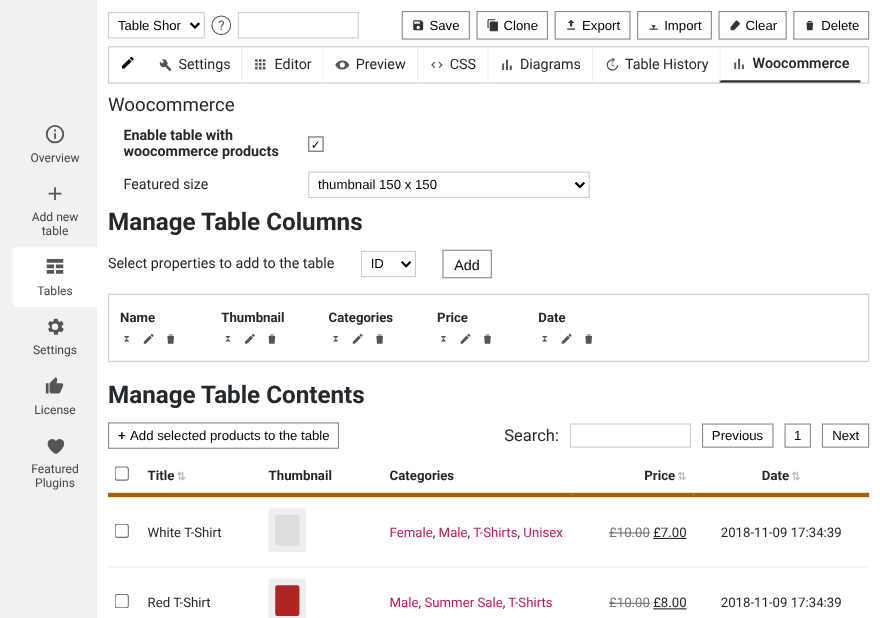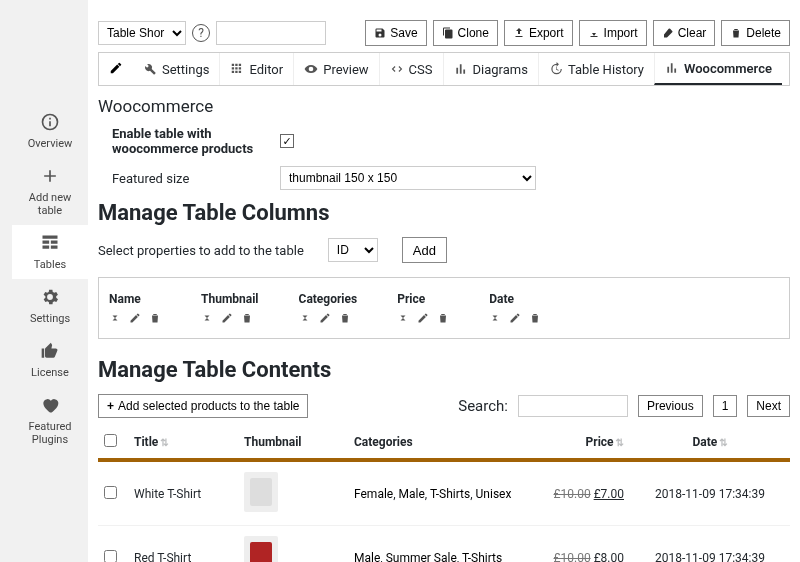--- a/index.html
+++ b/index.html
@@ -3,21 +3,21 @@
 <meta charset="utf-8">
 <style>
 * { box-sizing: border-box; margin: 0; padding: 0; }
 body { font-family: -apple-system, BlinkMacSystemFont, "Segoe UI", Roboto, sans-serif; font-size: 13px; color: #23282d; background: #f1f1f1; width: 800px; height: 562px; overflow: hidden; }
 .wrap { display: flex; height: 562px; }
 .sidebar { width: 76px; background: #f1f1f1; padding-top: 104px; margin-left: 12px; }
 .sb-item { text-align: center; padding: 8px 4px; cursor: pointer; font-size: 11px; color: #444; }
 .sb-item.active { background: #fff; }
 .sb-item .ic { display: block; margin: 0 auto 2px; }
 .sb-item .ic svg { width: 20px; height: 20px; fill: #555; }
-.main { flex: 1; background: #fff; padding: 20px 10px 10px 10px; overflow: auto; }
+.main { flex: 1; background: #fff; padding: 10px 10px 10px 10px; overflow: auto; }
 .topbar { display: flex; align-items: center; gap: 6px; margin-bottom: 6px; }
 select.dd { height: 24px; font-size: 12px; padding: 2px 4px; border: 1px solid #ccc; background: #fff; }
 .help-ic { display:inline-flex; width: 18px; height: 18px; border: 1.5px solid #555; border-radius: 50%; align-items: center; justify-content: center; font-size: 12px; color:#555; }
 .spacer { flex: 1; }
 .btn { height: 26px; padding: 0 8px; border: 1px solid #888; background: #fff; font-size: 12px; cursor: pointer; display: inline-flex; align-items: center; gap: 4px; }
 .btn svg { width: 12px; height: 12px; fill: #333; }
 .tabs { display: flex; align-items: center; border: 1px solid #ccc; height: 34px; margin-bottom: 10px; }
 .tab { padding: 0 10px; height: 100%; display: flex; align-items: center; gap: 5px; font-size: 13px; cursor: pointer; border-left: 1px solid #eee; }
 .tab:first-of-type { border-left: none; }
 .tab svg { width: 14px; height: 14px; fill: #555; }
@@ -41,21 +41,21 @@
 .contents-bar { display: flex; align-items: center; gap: 10px; margin-bottom: 8px; }
 .add-sel-btn { border: 1px solid #888; background: #fff; padding: 4px 8px; font-size: 12px; cursor: pointer; display: inline-flex; align-items: center; gap: 4px; }
 .search-lbl { font-size: 15px; }
 .search-in { width: 110px; height: 22px; border: 1px solid #ccc; }
 .page-btn { border: 1px solid #888; background: #fff; padding: 3px 8px; font-size: 12px; cursor: pointer; }
 .tbl { width: 100%; border-collapse: collapse; }
 .tbl th { text-align: left; font-weight: 700; font-size: 12px; padding: 8px 6px; border-bottom: 4px solid #a16207; }
 .tbl td { padding: 10px 6px; font-size: 12px; vertical-align: middle; }
 .tbl tr.r + tr.r td { border-top: 1px solid #f1f1f1; }
 .sort-ic { opacity: .3; font-size: 10px; margin-left: 2px; }
-.cat-link { color: #000000; text-decoration: none; margin-top: 16px; }
+.cat-link { color: #be185d; text-decoration: none; margin-top: 16px; }
 .price-old { text-decoration: line-through; color: #777; }
 .price-new { text-decoration: underline; }
 .thumb { width: 34px; height: 40px; background: #eee; border-radius: 2px; display: inline-block; position: relative; }
 .thumb.red::after { content:""; position:absolute; inset:6px 6px 6px 6px; background:#b02424; border-radius:2px; }
 .thumb.white::after { content:""; position:absolute; inset:6px 6px 6px 6px; background:#ddd; border-radius:2px; }
 .cb { width: 13px; height: 13px; }
 </style>
 </head>
 <body>
 

